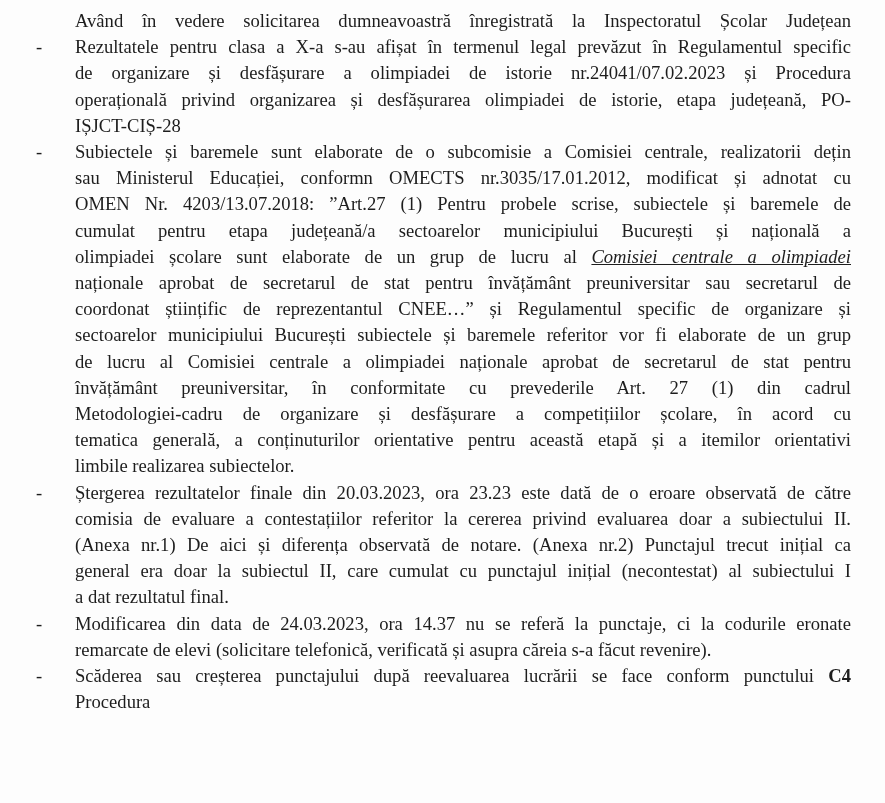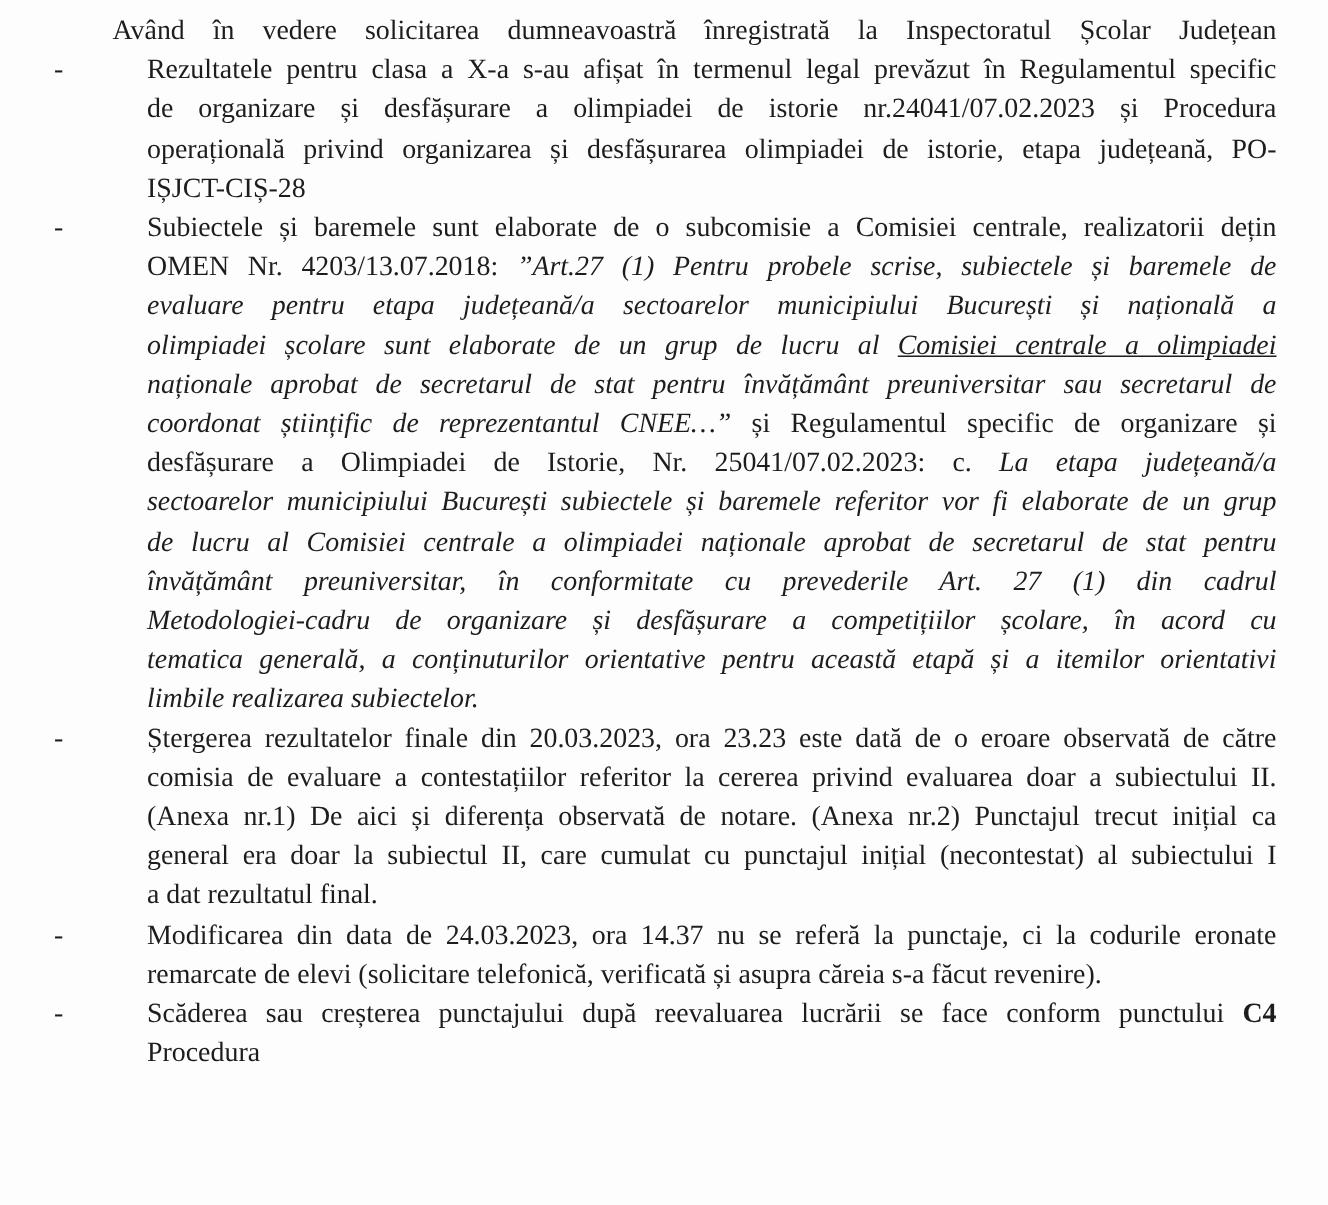--- a/index.html
+++ b/index.html
@@ -26,33 +26,32 @@
   .block { margin: 0; }
   .bullet { display: flex; }
   .dash {
     flex: 0 0 39px;
     width: 39px;
     text-align: left;
   }
   .content {
     flex: 1;
     min-width: 0;
-    margin-left: 23px;
   }
   .line {
     text-align: justify;
     text-align-last: justify;
   }
   .line.last {
     text-align-last: left;
   }
   .line.indent {
     padding-left: 39px;
   }
-  .seg.i  { font-style: italic; }
+  .seg.i  { }
   .seg.iu { font-style: italic; text-decoration: underline; }
   .seg.b  { font-weight: 700; }
 </style>
 </head>
 <body>
 
 <div id="doc">
     <div class="block para">
       <div class="line indent"><span class="seg">Având în vedere solicitarea dumneavoastră înregistrată la Inspectoratul Școlar Județean</span></div>
     </div>
@@ -62,26 +61,26 @@
         <div class="line"><span class="seg">Rezultatele pentru clasa a X-a s-au afișat în termenul legal prevăzut în Regulamentul specific</span></div>
         <div class="line"><span class="seg">de organizare și desfășurare a olimpiadei de istorie nr.24041/07.02.2023 și Procedura</span></div>
         <div class="line"><span class="seg">operațională privind organizarea și desfășurarea olimpiadei de istorie, etapa județeană, PO-</span></div>
         <div class="line last"><span class="seg">IȘJCT-CIȘ-28</span></div>
       </div>
     </div>
     <div class="block bullet">
       <span class="dash">-</span>
       <div class="content">
         <div class="line"><span class="seg">Subiectele și baremele sunt elaborate de o subcomisie a Comisiei centrale, realizatorii dețin</span></div>
+        <div class="line"><span class="seg">sau Ministerul Educației, conformn OMECTS nr.3035/17.01.2012, modificat și adnotat cu</span></div>
         <div class="line"><span class="seg">OMEN Nr. 4203/13.07.2018: </span><span class="seg i">”Art.27 (1) Pentru probele scrise, subiectele și baremele de</span></div>
-        <div class="line"><span class="seg i">evaluare pentru etapa județeană/a sectoarelor municipiului București și națională a</span></div>
+        <div class="line"><span class="seg i">cumulat pentru etapa județeană/a sectoarelor municipiului București și națională a</span></div>
         <div class="line"><span class="seg i">olimpiadei școlare sunt elaborate de un grup de lucru al </span><span class="seg iu">Comisiei centrale a olimpiadei</span></div>
         <div class="line"><span class="seg i">naționale aprobat de secretarul de stat pentru învățământ preuniversitar sau secretarul de</span></div>
         <div class="line"><span class="seg i">coordonat științific de reprezentantul CNEE…”</span><span class="seg"> și Regulamentul specific de organizare și</span></div>
-        <div class="line"><span class="seg">desfășurare a Olimpiadei de Istorie, Nr. 25041/07.02.2023: c. </span><span class="seg i">La etapa județeană/a</span></div>
         <div class="line"><span class="seg i">sectoarelor municipiului București subiectele și baremele referitor vor fi elaborate de un grup</span></div>
         <div class="line"><span class="seg i">de lucru al Comisiei centrale a olimpiadei naționale aprobat de secretarul de stat pentru</span></div>
         <div class="line"><span class="seg i">învățământ preuniversitar, în conformitate cu prevederile Art. 27 (1) din cadrul</span></div>
         <div class="line"><span class="seg i">Metodologiei-cadru de organizare și desfășurare a competițiilor școlare, în acord cu</span></div>
         <div class="line"><span class="seg i">tematica generală, a conținuturilor orientative pentru această etapă și a itemilor orientativi</span></div>
         <div class="line last"><span class="seg i">limbile realizarea subiectelor.</span></div>
       </div>
     </div>
     <div class="block bullet">
       <span class="dash">-</span>

